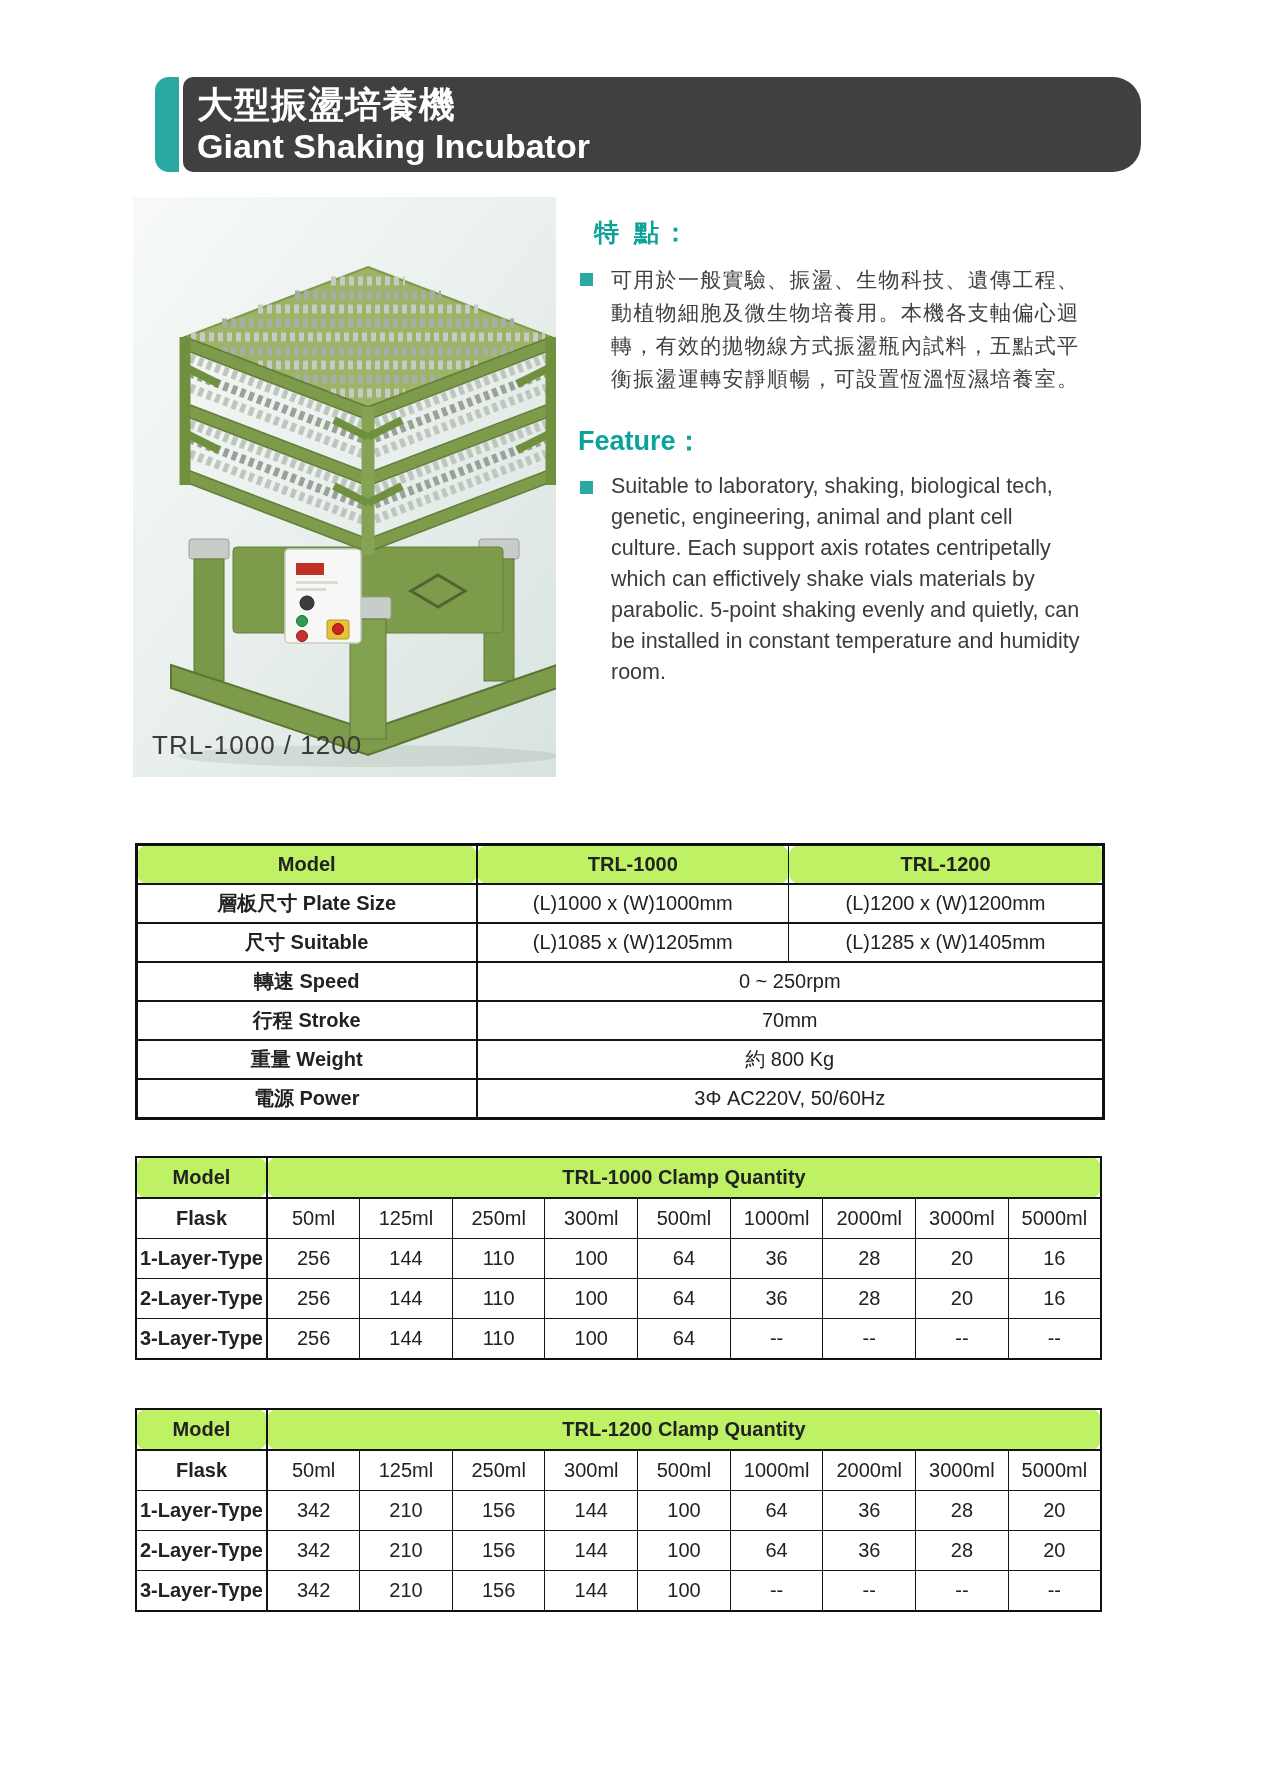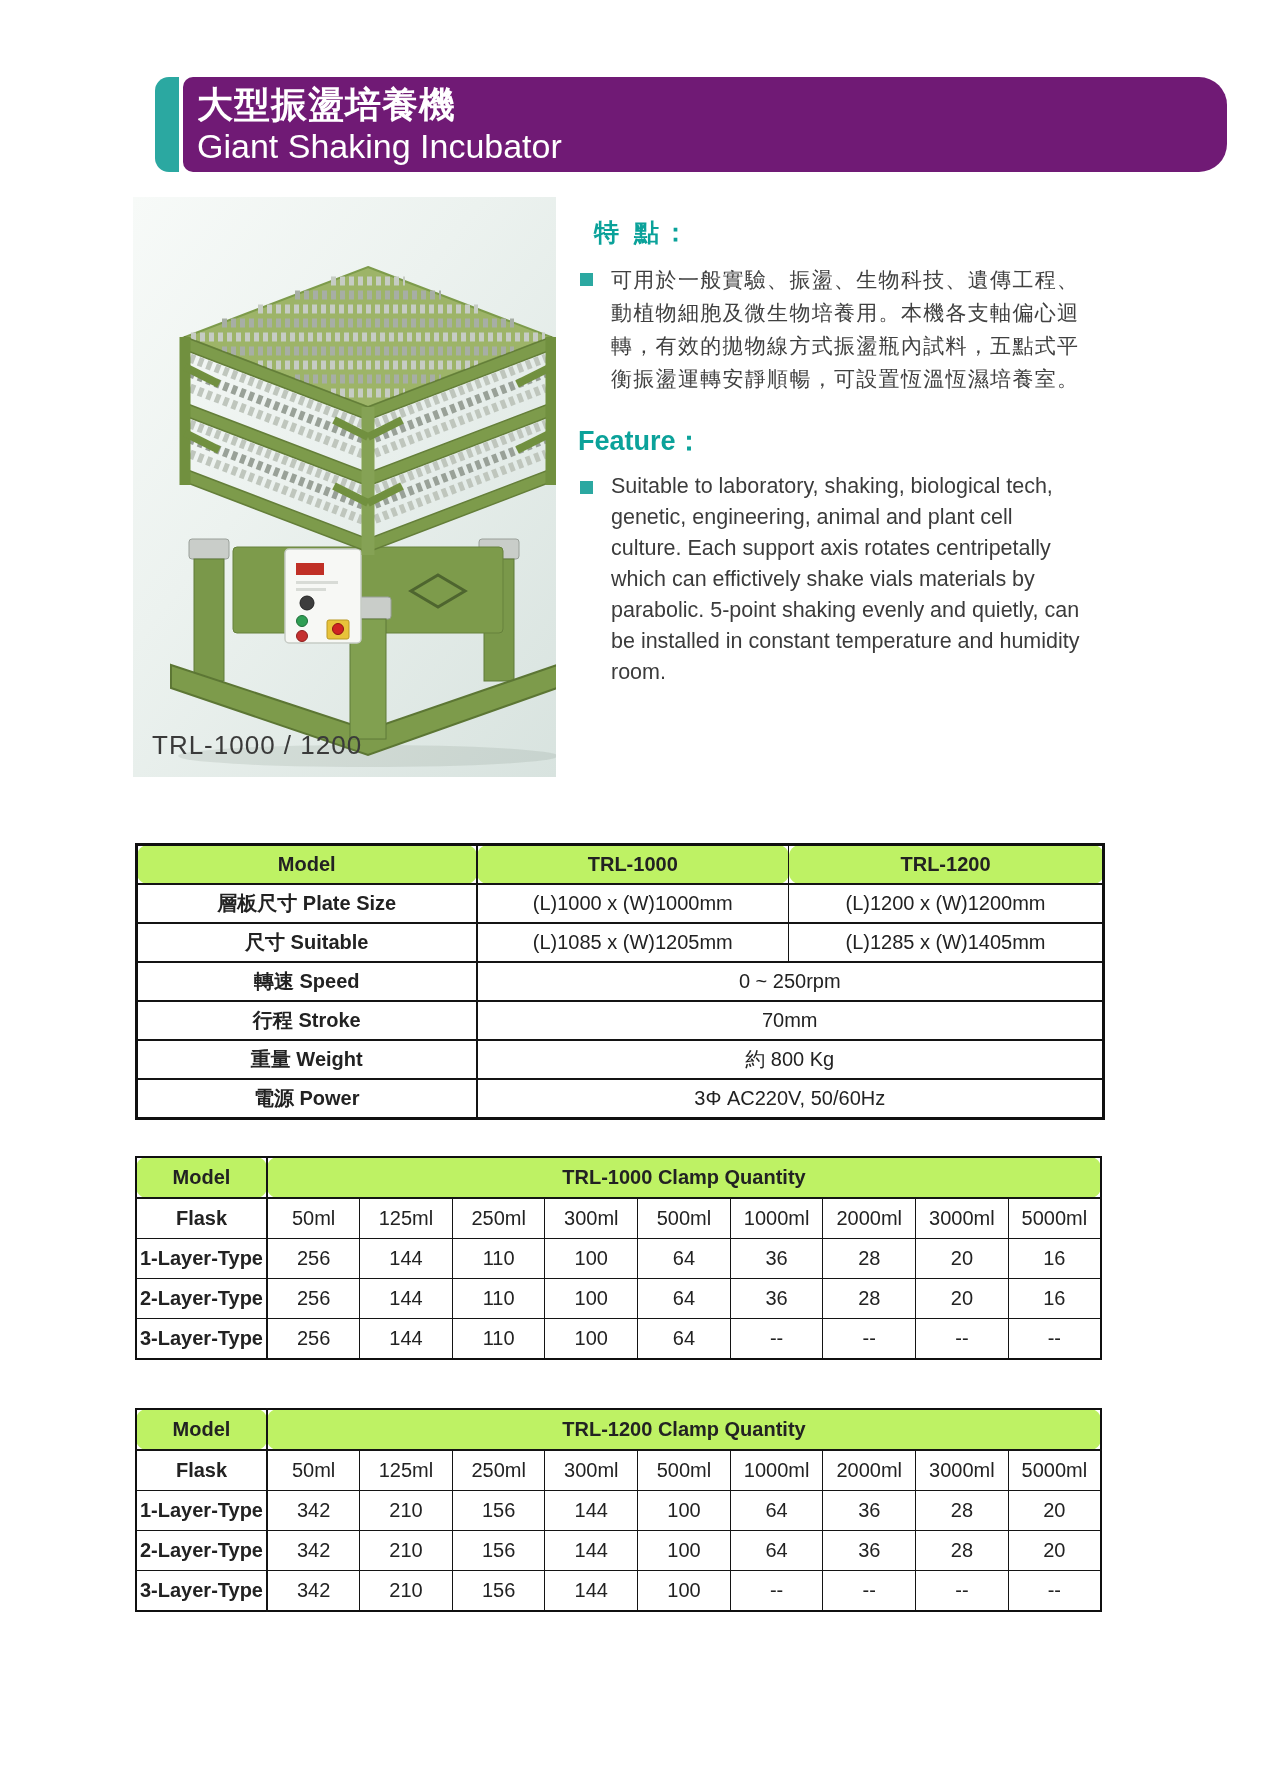--- a/index.html
+++ b/index.html
@@ -7,27 +7,27 @@
     width:1276px;height:1789px;position:relative;background:#ffffff;
     font-family:"Liberation Sans","DejaVu Sans",sans-serif;color:#3c3c3c;
     -webkit-font-smoothing:antialiased;
   }
   
   .accent-tab{
     position:absolute;left:155px;top:77px;width:24px;height:95px;
     background:#2BA8A1;border-radius:14px 0 0 14px;
   }
   .banner{
-    position:absolute;left:183px;top:77px;width:1044px;height:95px;
-    background:#701a75;border-radius:10px 28px 28px 10px;
+    position:absolute;left:183px;top:77px;width:958px;height:95px;
+    background:#404040;border-radius:10px 28px 28px 10px;
     display:flex;flex-direction:column;justify-content:center;
     padding-left:14px;box-sizing:border-box;color:#ffffff;
   }
   .title-zh{font-size:36px;font-weight:700;line-height:1.25;letter-spacing:1px;}
-  .title-en{font-size:34px;font-weight:400;line-height:1.15;}
+  .title-en{font-size:34px;font-weight:700;line-height:1.15;}
   
   .photo{
     position:absolute;left:133px;top:197px;width:423px;height:580px;
     background:linear-gradient(128deg,#f7faf8 0%,#ecf2ef 40%,#d8e3df 100%);
     overflow:hidden;
   }
   .photo svg{position:absolute;left:0;top:0;}
   .caption{
     position:absolute;left:19px;top:533px;font-size:26px;color:#3a3a3a;
     letter-spacing:1px;

